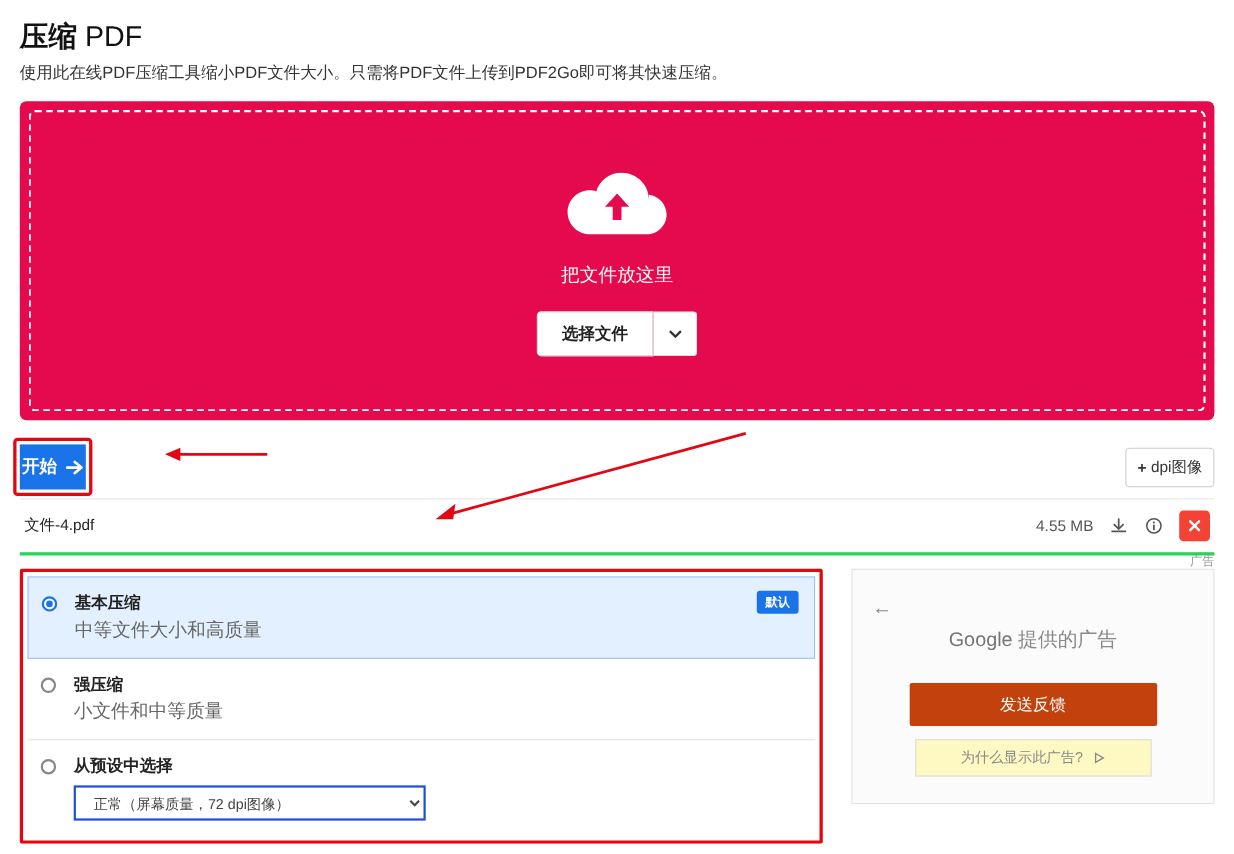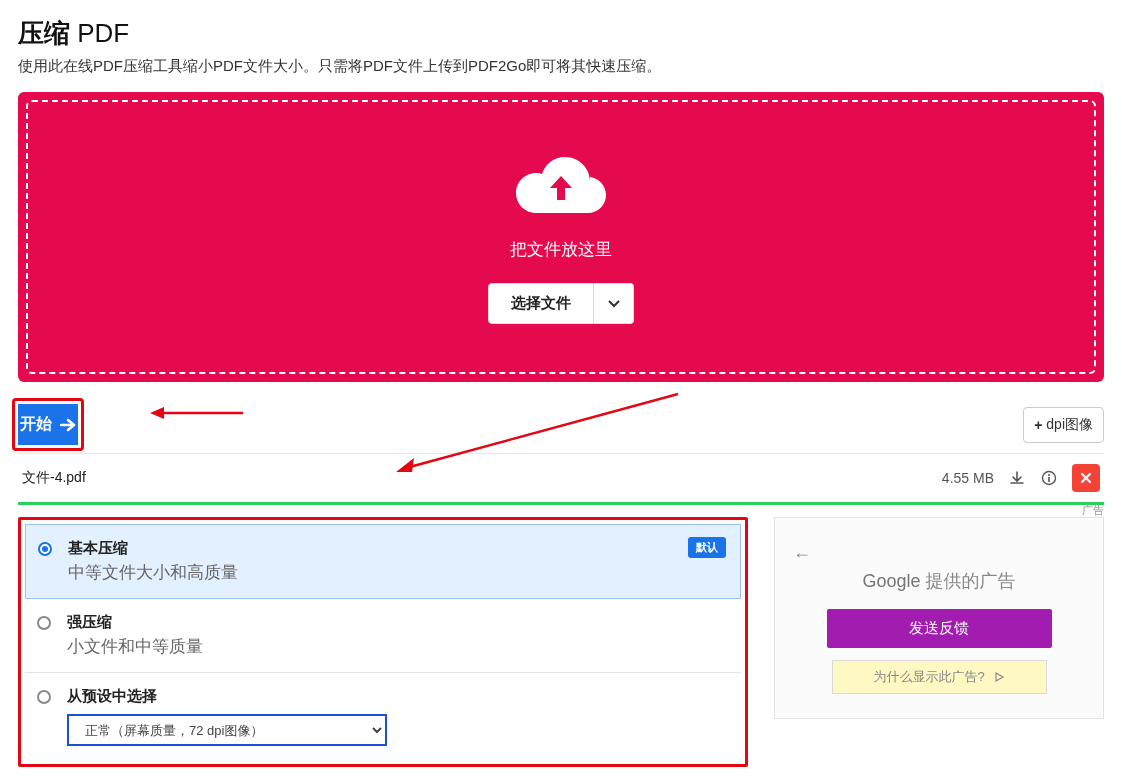--- a/index.html
+++ b/index.html
@@ -165,24 +165,24 @@
   .ad-box {
     border: 1px solid #e3e3e3;
     background: #fbfbfb;
     padding: 24px 18px;
     text-align: center;
   }
   .ad-close {
     text-align: left; font-size: 18px; color: #888; cursor: pointer;
     margin-bottom: 6px;
   }
-  .ad-google { font-size: 18px; color: #888; margin-bottom: 16px; }
+  .ad-google { font-size: 18px; color: #888; margin-bottom: 28px; }
   .ad-google .g { color: #757575; font-weight: 500; }
   .ad-feedback-btn {
-    background: #a21caf; color: #fff;
+    background: #c2410c; color: #fff;
     border: none; border-radius: 2px;
     padding: 10px 50px; font-size: 15px;
     cursor: pointer; display: block; margin: 0 auto 12px auto;
     width: 225px;
   }
   .ad-why {
     display: flex; align-items: center; justify-content: center; gap: 8px;
     border: 1px solid #dadada;
     color: #888; font-size: 13px;
     width: 215px; height: 34px;

